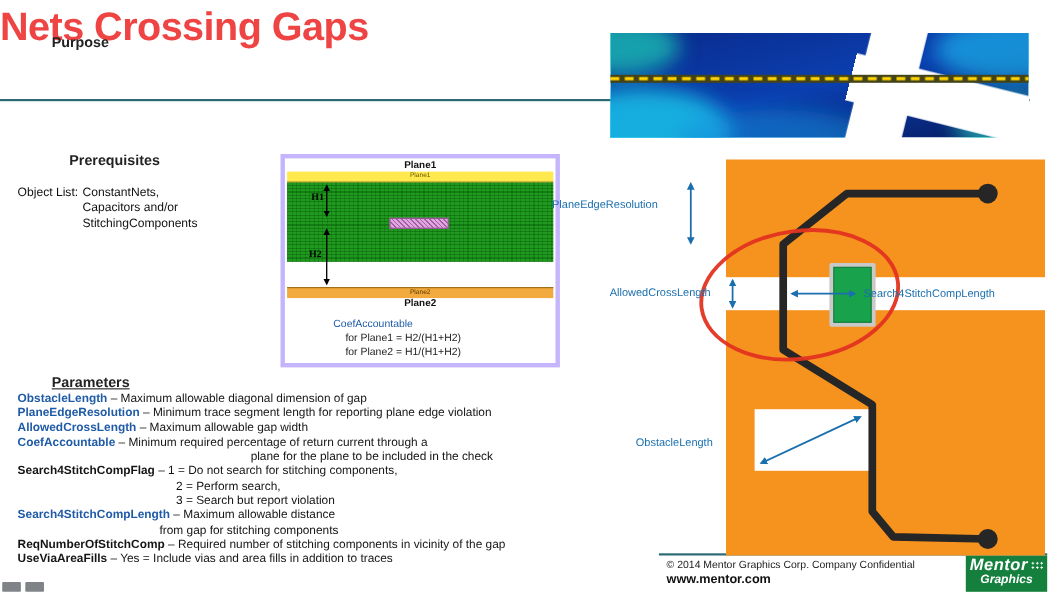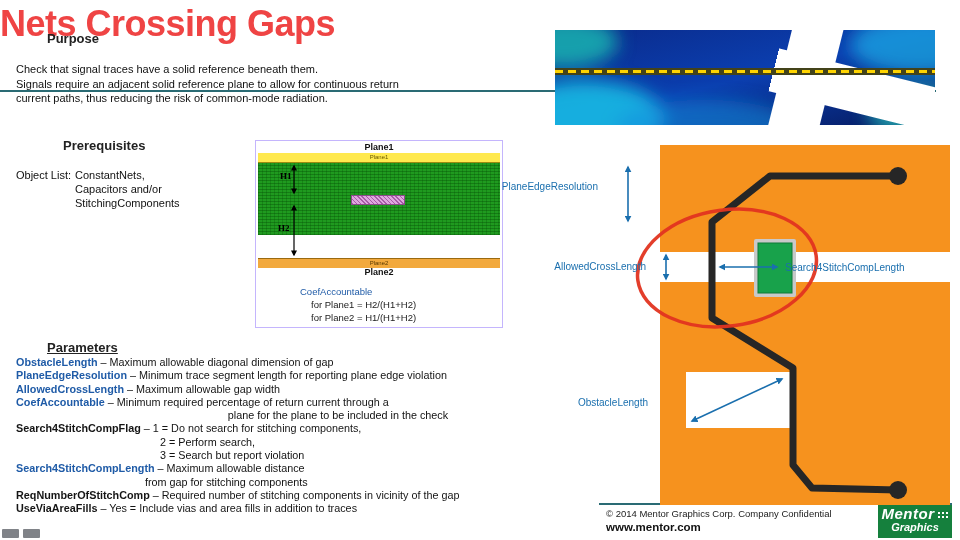--- a/index.html
+++ b/index.html
@@ -23,21 +23,21 @@
   #params-h{top:340px;text-decoration:underline;}
   #params{position:absolute;left:16px;top:356px;font-size:10.8px;line-height:13.3px;z-index:2;width:560px;}
   .pname{font-weight:bold;}
   .pn-blue{color:#1f5ba7;}
   .pn-dark{color:#151515;}
   .pdesc{color:#151515;}
   .ind1{margin-left:84px;text-align:center;}
   .ind2{margin-left:144px;}
   .ind3{margin-left:129px;}
   
-  #xsec{position:absolute;left:255px;top:140px;width:246px;height:186px;border:1px solid #c4b5fd;background:#fff;z-index:3;}
+  #xsec{position:absolute;left:255px;top:140px;width:246px;height:186px;border:4px solid #c4b5fd;background:#fff;z-index:3;}
   .xs-title{position:absolute;left:0;width:100%;text-align:center;font-size:9px;font-weight:bold;color:#111;}
   #xs-p1-title{top:1px;}
   #xs-p2-title{top:126px;}
   .xs-strip{position:absolute;left:2px;right:2px;height:9px;text-align:center;font-size:6px;line-height:9px;overflow:hidden;}
   #xs-yellow{top:12px;background:#ffe94e;border-bottom:1px solid #9a8a10;color:#6a5a00;}
   #xs-orange{top:117px;background:#f2a93d;border-top:1px solid #9a6a10;color:#5a3a00;}
   #xs-green{position:absolute;left:2px;right:2px;top:22px;height:72px;background-color:#1f9a1f;
     background-image:repeating-linear-gradient(0deg,rgba(0,70,0,.35) 0 1px,transparent 1px 3px),
                      repeating-linear-gradient(90deg,rgba(0,60,0,.22) 0 1px,transparent 1px 4px);font-family:Liberation Serif, serif;}
   #xs-green svg{position:absolute;left:0;top:0;}
@@ -78,25 +78,20 @@
 </style>
 </head>
 <body>
 
 <div id="slide">
 
   <div class="rule-top"></div>
   <div id="title">Nets Crossing Gaps</div>
 
   <div class="sec-h" id="purpose-h">Purpose</div>
-  <div id="purpose-text">
-    <div>Check that signal traces have a solid reference beneath them.</div>
-    <div>Signals require an adjacent solid reference plane to allow for continuous return</div>
-    <div>current paths, thus reducing the risk of common-mode radiation.</div>
-  </div>
 
   <div class="sec-h" id="prereq-h">Prerequisites</div>
   <div id="prereq-body">
     <span class="obj-label">Object List:</span>
     <span>
       <div>ConstantNets,</div>
       <div>Capacitors and/or</div>
       <div>StitchingComponents</div>
     </span>
   </div>

